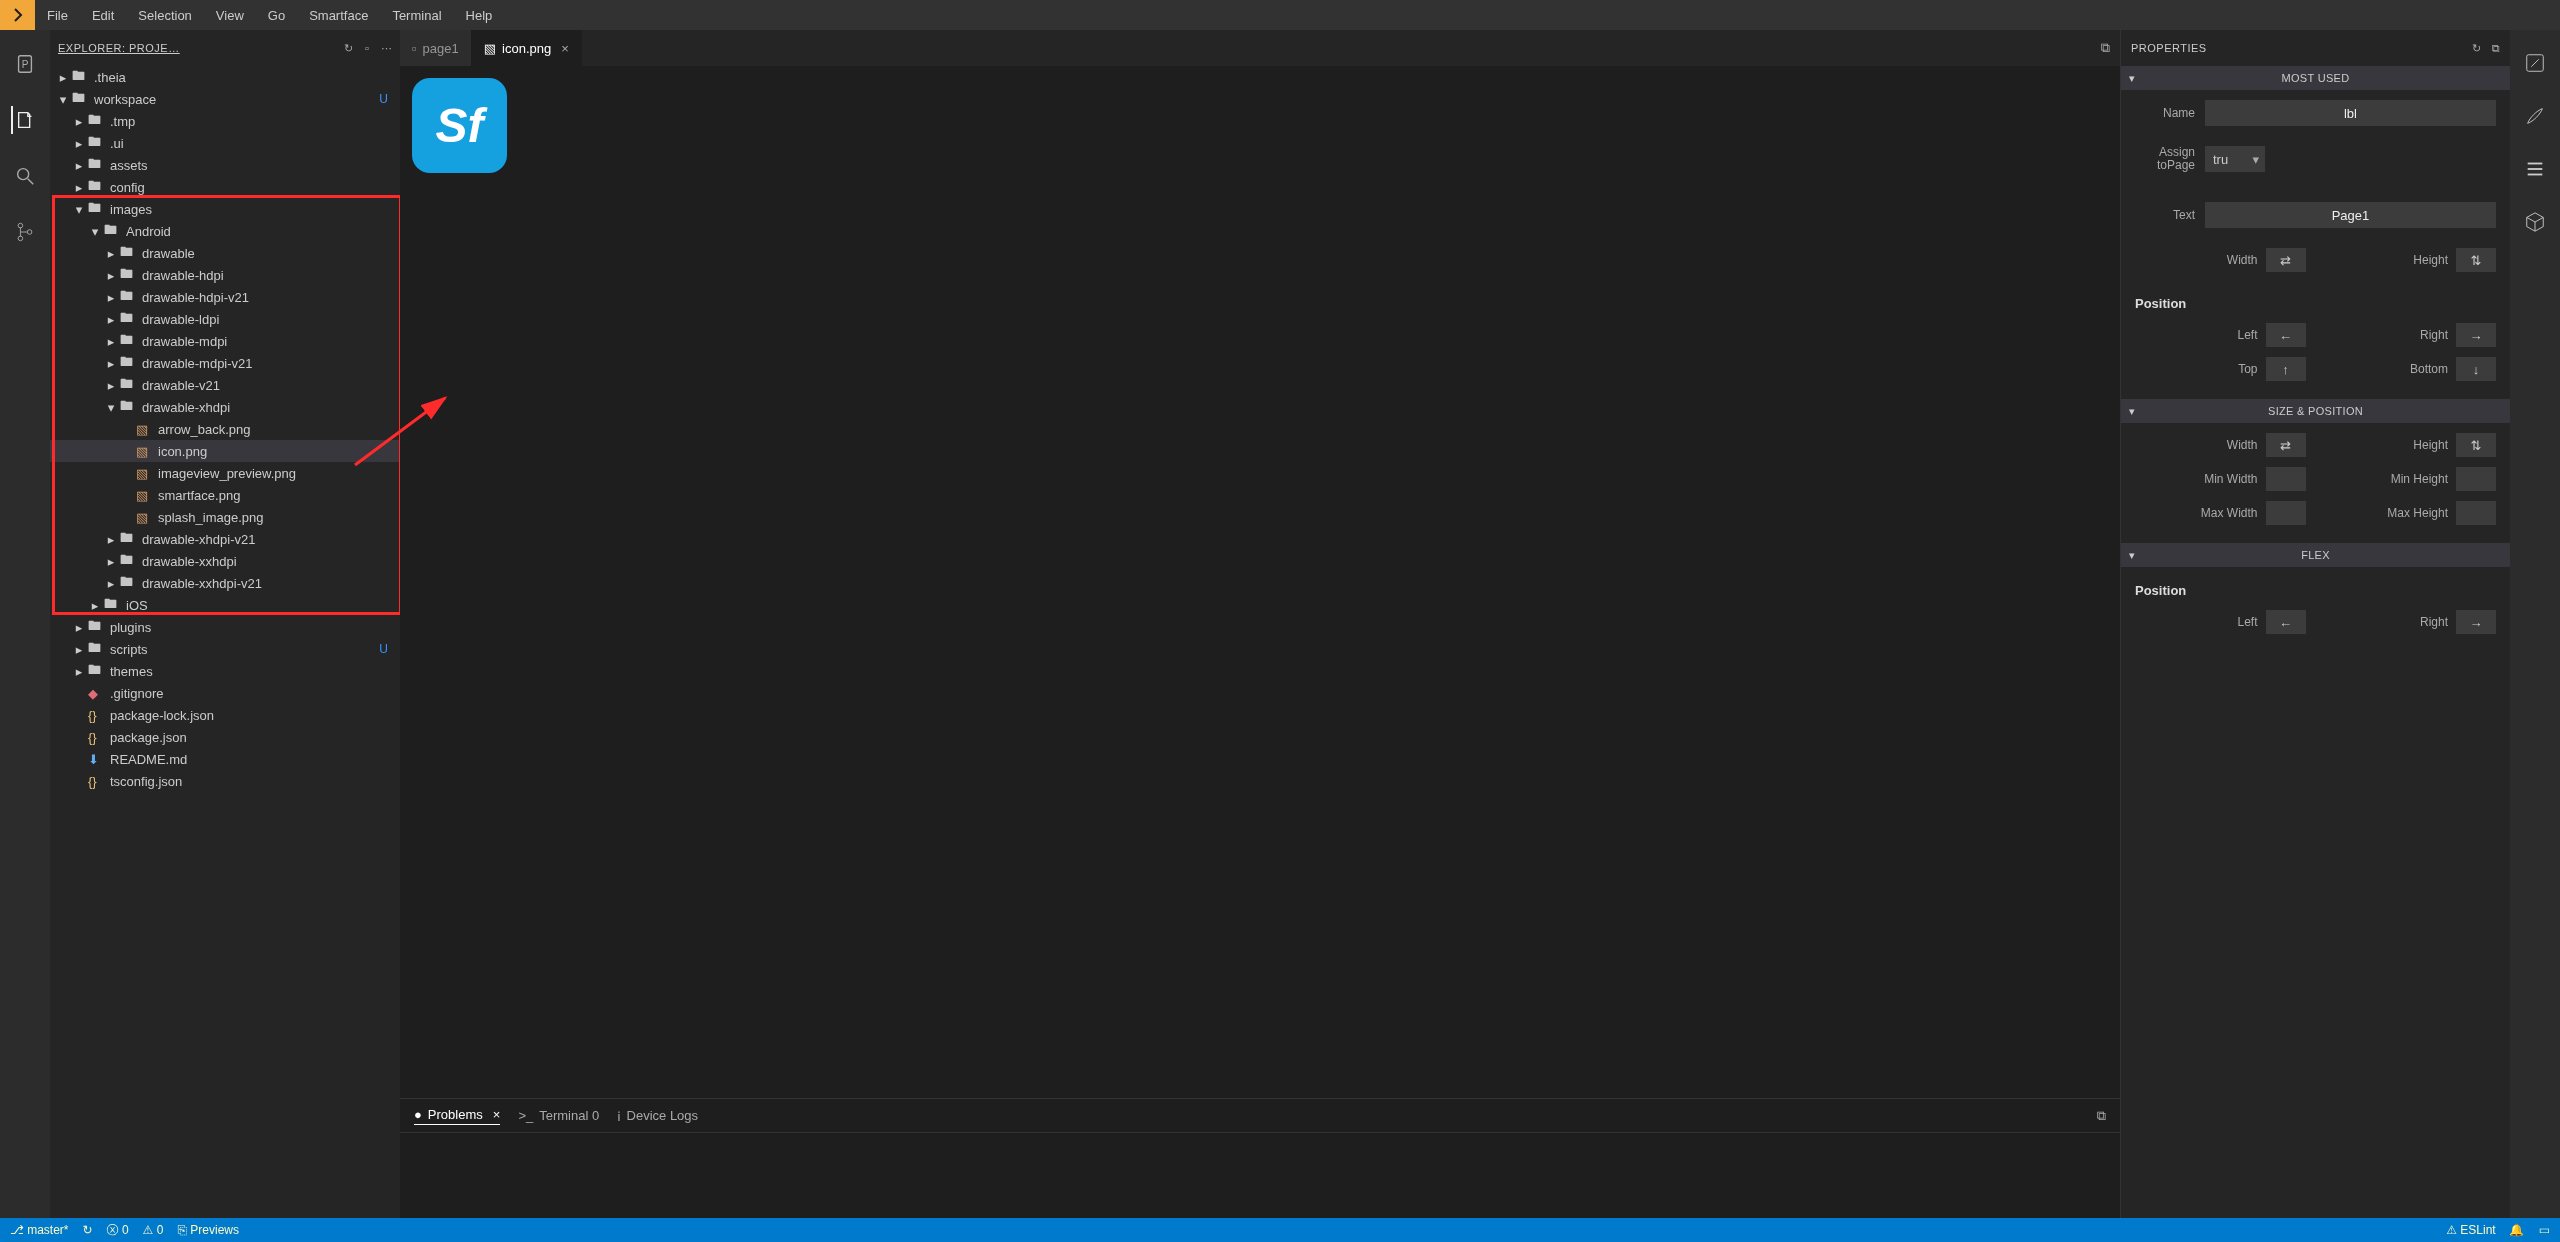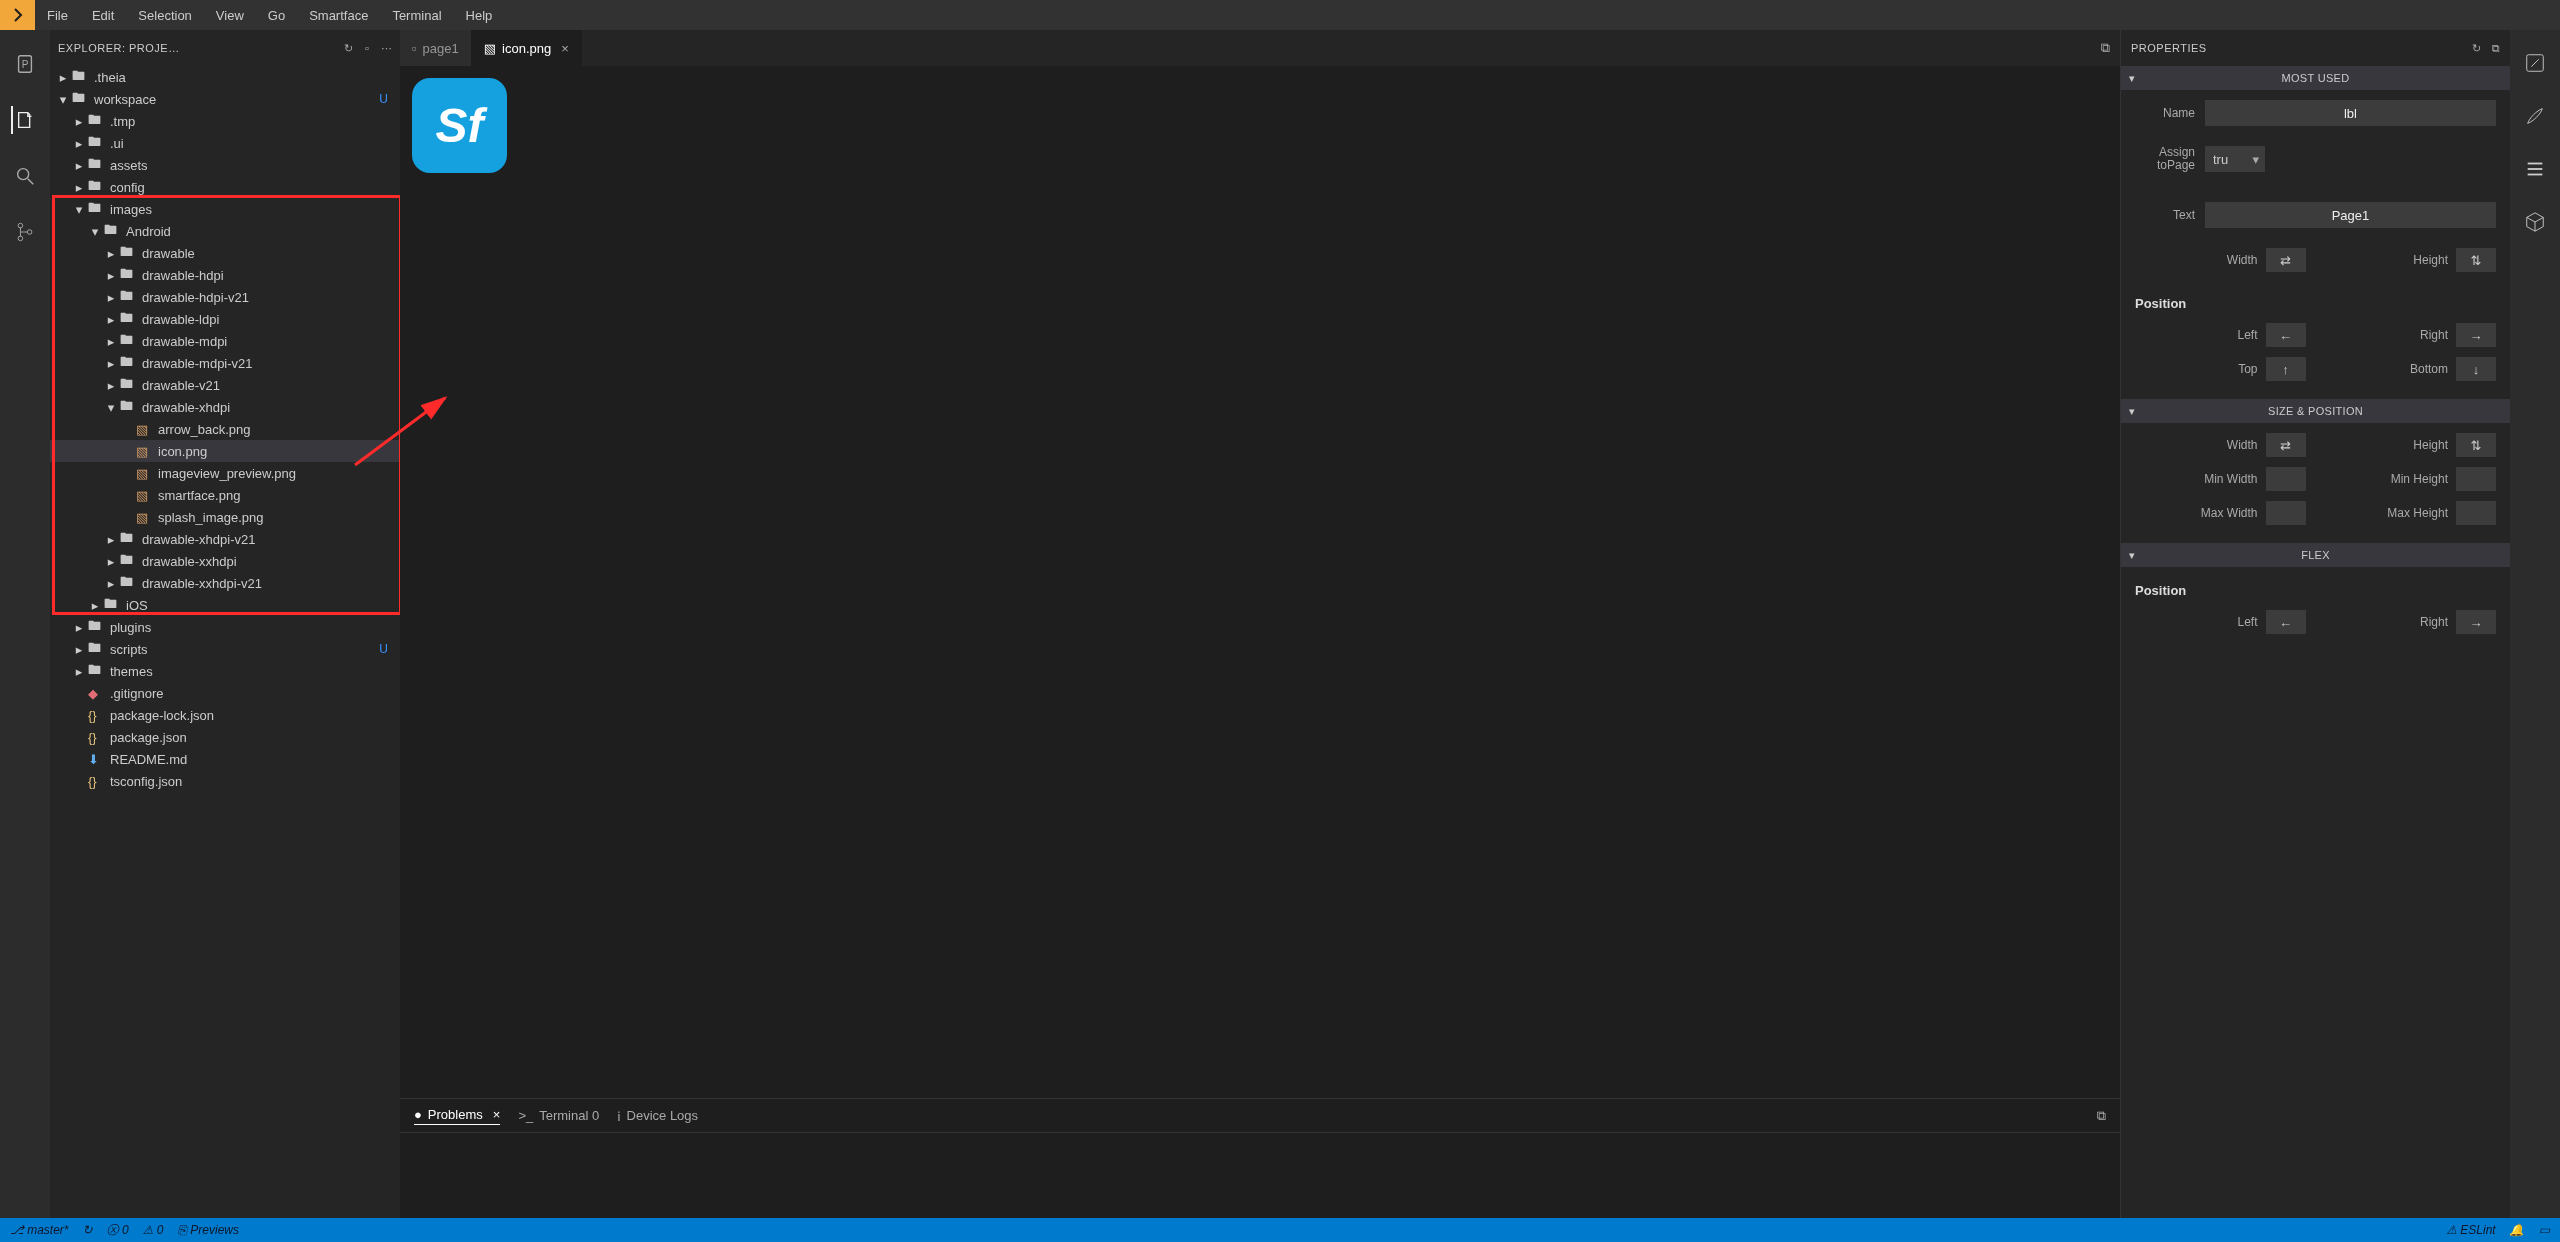--- a/index.html
+++ b/index.html
@@ -80,20 +80,21 @@
   height: 36px;
   display: flex;
   align-items: center;
   justify-content: space-between;
   padding: 0 8px;
   color: #ccc;
   font-size: 11px;
 }
 .explorer-header-title {
   letter-spacing: 0.5px;
+  text-decoration: underline;
 }
 .explorer-actions {
   display: flex;
   gap: 12px;
   color: #aaa;
 }
 .tree {
   flex: 1;
   overflow: auto;
   padding-bottom: 8px;
@@ -341,24 +342,23 @@
   cursor: pointer;
 }
 
 
 .status-bar {
   height: 24px;
   background: #007acc;
   display: flex;
   align-items: center;
   padding: 0 10px;
-  color: #0f172a;
+  color: #fef9c3;
   font-size: 12px;
   gap: 14px;
-  font-style: italic;
 }
 .status-bar .sb-right { margin-left:auto; display:flex; gap:14px; align-items:flex-end;}
 
 
 .arrow-ann {
   position:absolute;
   pointer-events:none;
 }
 
 svg.mini { width:16px; height:16px; }

